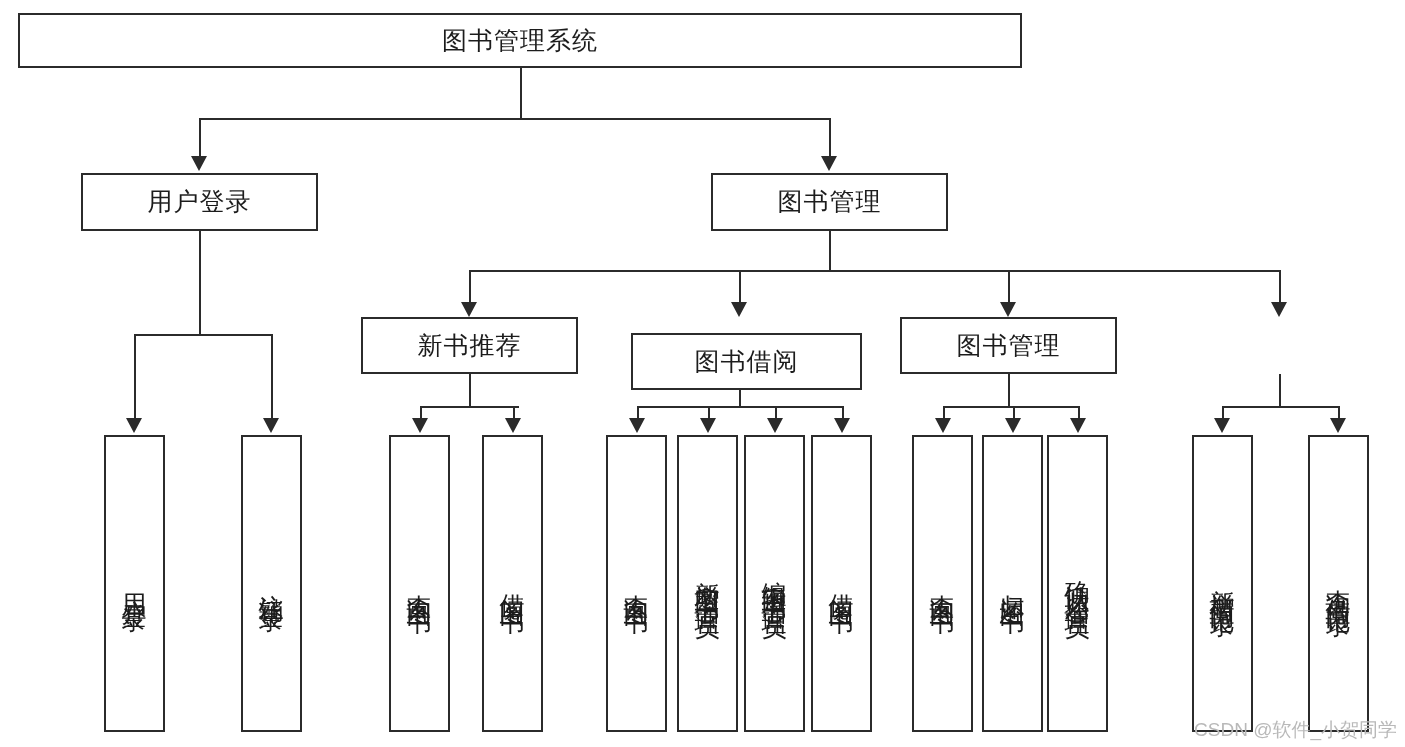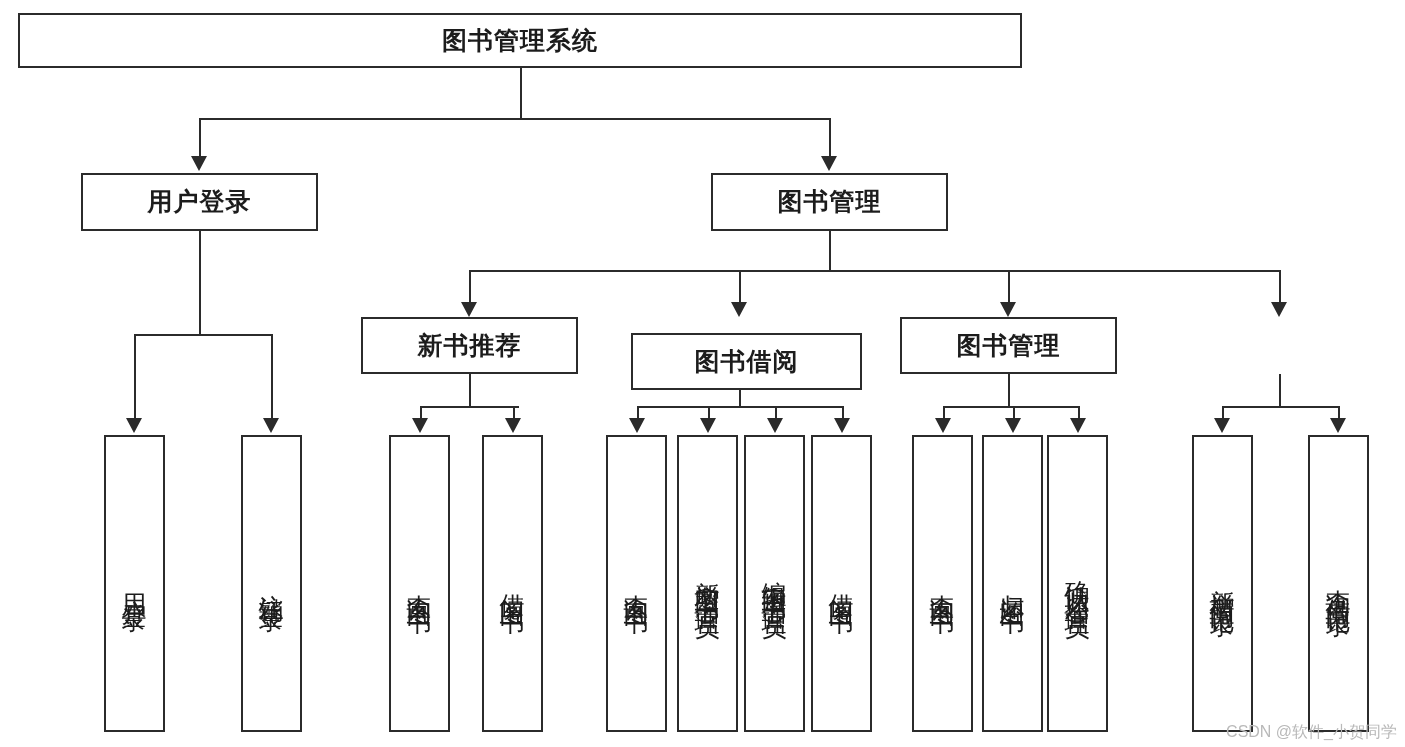--- a/index.html
+++ b/index.html
@@ -23,21 +23,20 @@
     display:flex;
     align-items:center;
     justify-content:center;
     color:#1c1c1c;
     letter-spacing:1px;
   }
   .node.h{               
     font-size:25px;
     line-height:1.1;
     white-space:nowrap;
-    font-weight:bold;
   }
   .node.v{               
     writing-mode:vertical-rl;
     text-orientation:upright;
     font-size:25px;
     line-height:1.28;
     letter-spacing:5px;
     padding:4px 0;
   }
   .node.v .vtext{
@@ -61,21 +60,21 @@
     width:0;height:0;
     border-left:8px solid transparent;
     border-right:8px solid transparent;
     border-top:15px solid #2b2b2b;
   }
   
   #watermark{
     position:absolute;
     right:8px;
     bottom:4px;
-    font-size:16px;
+    font-size:19px;
     color:#b9b9b9;
     white-space:nowrap;
     user-select:none;
   }
 </style>
 </head>
 <body>
 
 <div id="canvas">
 

